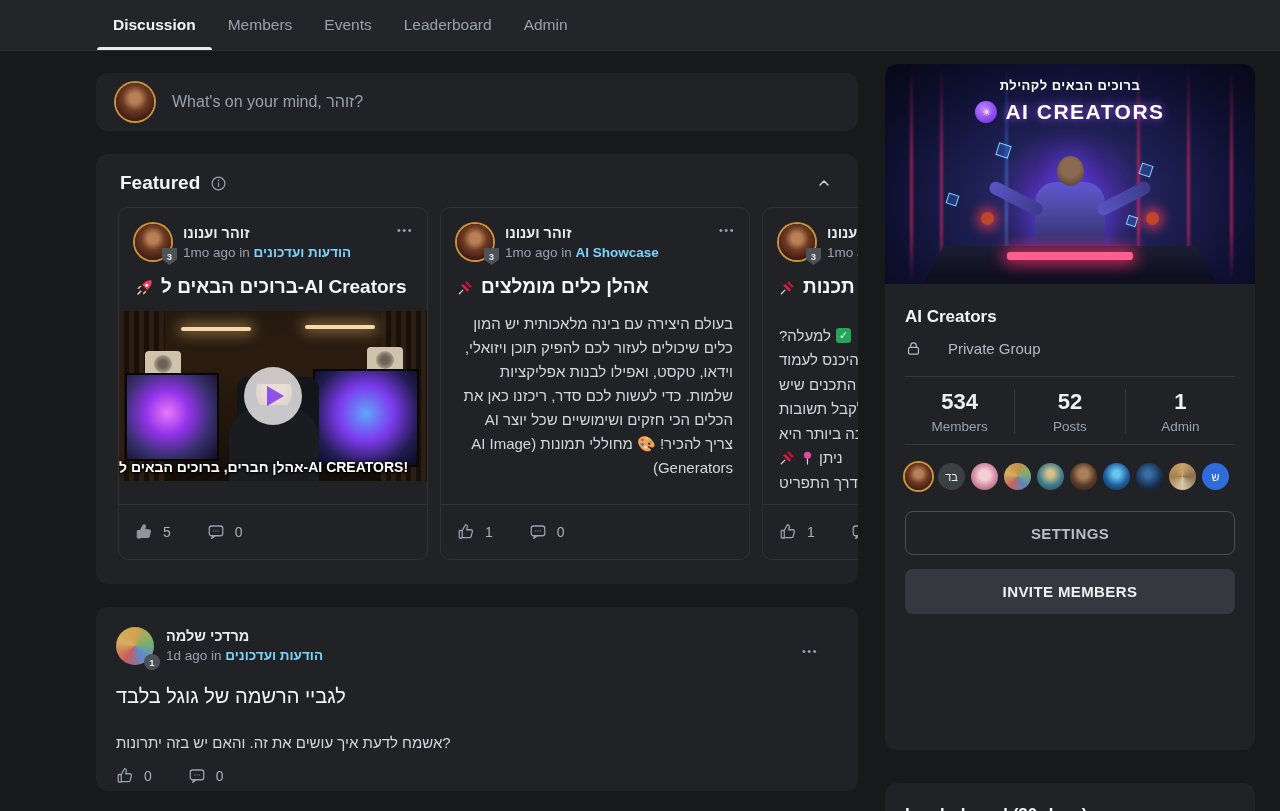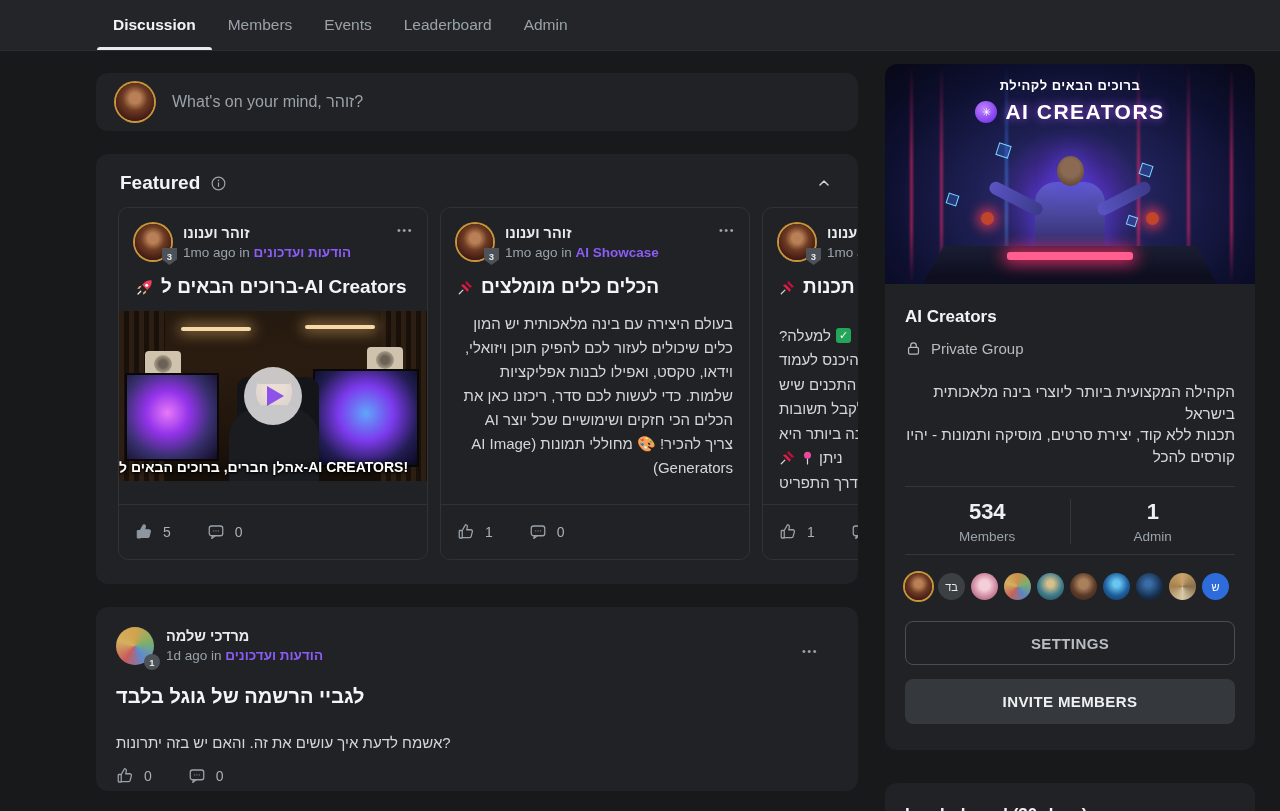--- a/index.html
+++ b/index.html
@@ -32,21 +32,21 @@
   .fhdr{display:flex;align-items:center;padding:18px 24px 0;}
   .fhdr h2{font-size:19px;font-weight:700;color:#f2f4f6;}
   .info-ic{margin-left:10px;color:#9aa2aa;display:inline-flex;}
   .collapse-btn{margin-left:auto;background:none;border:none;color:#cfd3d8;cursor:pointer;display:inline-flex;padding:2px;}
   .cards-row{display:flex;gap:12px;margin:13px 0 0 22px;height:353px;overflow:hidden;}
   .fcard{width:310px;flex:none;border:1px solid #2f3236;border-radius:10px;position:relative;background:#202225;overflow:hidden;}
   .fhead{display:flex;padding:16px 16px 0;position:relative;}
   .who{margin-left:12px;padding-top:1px;min-width:0;}
   .aname{font-size:14.5px;font-weight:700;color:#e9ebee;white-space:nowrap;}
   .ameta{font-size:13.5px;color:#9aa2aa;margin-top:4px;white-space:nowrap;}
-  .ameta b{color:#8b5cf6;font-weight:700;}
+  .ameta b{color:#7dd3fc;font-weight:700;}
   .dots{position:absolute;right:14px;top:16px;color:#9aa2aa;font-size:11px;letter-spacing:1.5px;cursor:pointer;}
   .ptitle{display:flex;align-items:center;gap:7px;margin:16px 16px 0;font-size:19px;font-weight:700;color:#f2f4f6;min-width:0;}
   .ptitle .ttext{white-space:nowrap;overflow:hidden;text-overflow:ellipsis;}
   .fcard1 .ttext{max-width:246px;}
   .ticon{display:inline-flex;flex:none;}
   .chk{display:inline-flex;width:15px;height:15px;background:#23a55a;border-radius:3px;color:#fff;font-size:11px;align-items:center;justify-content:center;flex:none;}
   .fbody{margin:14px 16px 0;direction:rtl;text-align:right;font-size:15px;line-height:24px;color:#d3d7db;}
   .c3body{margin:25px 16px 0;}
   .c3line{display:flex;direction:rtl;justify-content:flex-end;align-items:center;gap:5px;height:24.5px;font-size:15px;color:#d3d7db;white-space:nowrap;}
   .factions{position:absolute;left:0;right:0;bottom:0;height:55px;border-top:1px solid #2f3236;display:flex;align-items:center;padding:0 16px;gap:36px;}
@@ -66,21 +66,21 @@
   .chair{position:absolute;left:118px;top:66px;width:82px;height:104px;background:#141519;border-radius:12px;}
   .phead{position:absolute;left:137px;top:60px;width:36px;height:40px;border-radius:50% 50% 46% 46%;background:radial-gradient(circle at 50% 42%,#b07c50 35%,#7a4a28 80%);}
   .phead::before{content:"";position:absolute;left:2px;top:-3px;width:32px;height:16px;border-radius:50% 50% 0 0;background:#241609;}
   .pbody{position:absolute;left:110px;top:94px;width:90px;height:76px;background:#1b1c20;border-radius:42% 42% 0 0;}
   .play{position:absolute;left:125px;top:56px;width:58px;height:58px;border-radius:50%;background:rgba(248,248,250,.78);display:flex;align-items:center;justify-content:center;}
   .play::after{content:"";border-left:17px solid #7c3aed;border-top:10px solid transparent;border-bottom:10px solid transparent;margin-left:5px;opacity:.85;}
   .vcap{position:absolute;left:0;right:0;bottom:6px;text-align:left;font-size:14px;font-weight:700;color:#fff;text-shadow:0 1px 2px #000,0 0 4px #000;}
   
   .post{top:607px;left:96px;width:762px;height:184px;padding:20px;}
   .post .who{margin-left:12px;}
-  .post .ptitle2{margin-top:20px;font-size:20px;font-weight:700;color:#f2f4f6;}
+  .post .ptitle2{margin-top:20px;font-size:20px;font-weight:400;color:#f2f4f6;}
   .post .pbody2{margin-top:26px;font-size:15px;color:#d3d7db;}
   .post .pactions{margin-top:16px;display:flex;align-items:center;gap:36px;}
   .post .dots{right:20px;top:18px;}
   .phr{position:relative;display:flex;}
   
   .side-card{top:64px;left:885px;width:370px;height:686px;overflow:hidden;}
   .banner{position:relative;height:220px;background:radial-gradient(ellipse at 50% 62%,#3b3486 0%,#1d1f52 38%,#0d0f2e 72%,#070816 100%);overflow:hidden;}
   .streak{position:absolute;top:0;bottom:0;width:3px;opacity:.55;filter:blur(1px);background:linear-gradient(180deg,transparent 0%,#ff2d6d 45%,#ff2d6d 75%,transparent 100%);}
   .streak.blue{background:linear-gradient(180deg,transparent 0%,#3b82f6 40%,#60a5fa 70%,transparent 100%);opacity:.45;}
   .cube{position:absolute;border:1px solid #7dd3fc;background:rgba(59,130,246,.28);transform:rotate(18deg);}
@@ -93,21 +93,21 @@
   .hand{position:absolute;width:13px;height:13px;border-radius:50%;background:#c0452a;box-shadow:0 0 12px 4px rgba(255,60,80,.7);}
   .handL{left:96px;top:148px;} .handR{left:261px;top:148px;}
   .desk{position:absolute;left:38px;top:182px;width:294px;height:38px;background:linear-gradient(180deg,#1b1e33 0%,#0d0f1f 80%);clip-path:polygon(7% 0,93% 0,100% 100%,0 100%);}
   .kbd{position:absolute;left:122px;top:188px;width:126px;height:8px;border-radius:3px;background:#ff5f8f;box-shadow:0 0 16px 4px rgba(255,45,109,.8);}
   .bline1{position:absolute;top:14px;left:0;right:0;text-align:center;font-size:13px;font-weight:700;color:#fff;letter-spacing:.5px;}
   .bline2{position:absolute;top:36px;left:0;right:0;display:flex;align-items:center;justify-content:center;gap:8px;}
   .brain{width:22px;height:22px;border-radius:50%;background:radial-gradient(circle at 40% 35%,#c084fc 0%,#7c3aed 75%);display:flex;align-items:center;justify-content:center;color:#fff;font-size:11px;}
   .brand{font-size:21px;font-weight:800;color:#fff;letter-spacing:1.5px;text-shadow:0 0 10px rgba(168,85,247,.9);}
   .side-body{padding:0 20px;}
   .gname{margin-top:23px;font-size:17px;font-weight:700;color:#f1f3f5;}
-  .priv{margin-top:13px;display:flex;align-items:center;gap:9px;color:#9aa2aa;}
+  .priv{margin-top:13px;display:flex;align-items:center;gap:26px;color:#9aa2aa;}
   .priv span{font-size:15px;color:#b6bbc2;}
   .gdesc{margin-top:24px;direction:rtl;text-align:right;font-size:15.3px;line-height:21.5px;color:#d4d8dc;}
   .sdiv{border-top:1px solid #33363b;margin-top:19px;}
   .stats{display:flex;padding:12px 0 10px;}
   .stat{flex:1;text-align:center;}
   .stat+.stat{border-left:1px solid #34373c;}
   .sv{font-size:22px;font-weight:700;color:#eef1f3;}
   .sl{margin-top:4px;font-size:13.5px;color:#9aa2aa;}
   .avrow{display:flex;gap:6px;margin-top:18px;}
   .sbtn{display:block;width:100%;border-radius:8px;font-family:inherit;font-size:15px;font-weight:700;letter-spacing:.4px;cursor:pointer;}
@@ -228,21 +228,21 @@
         <span class="dots">•••</span>
       </div>
       <h3 class="ptitle">
           <span class="ticon">
             <svg width="17" height="17" viewBox="0 0 24 24">
               <path fill="#be123c" d="M13 2.5l8.5 8.5-3.6 1.2-6.1-6.1z"></path>
               <path fill="#e11d48" d="M9.3 7.3l7.4 7.4-1.6 3.8L5.5 8.9z"></path>
               <path stroke="#cfd5da" stroke-width="1.8" stroke-linecap="round" d="M8.3 15.7 3.2 20.8"></path>
             </svg>
           </span>
-          <span class="ttext">הכלים כלים מומלצים</span>
+          <span class="ttext">אהלן כלים מומלצים</span>
         </h3>
       <div class="fbody">בעולם היצירה עם בינה מלאכותית יש המון כלים שיכולים לעזור לכם להפיק תוכן ויזואלי, וידאו, טקסט, ואפילו לבנות אפליקציות שלמות. כדי לעשות לכם סדר, ריכזנו כאן את הכלים הכי חזקים ושימושיים שכל יוצר AI צריך להכיר! 🎨 מחוללי תמונות (AI Image Generators)</div>
       <div class="factions">
         <button class="act">
           <span>
             <svg width="18" height="18" viewBox="0 0 24 24" fill="none" stroke="currentColor" stroke-width="1.7" stroke-linejoin="round">
                 <path d="M7 10v10H4a1 1 0 0 1-1-1v-8a1 1 0 0 1 1-1h3zm0 0l3.8-6.9c.3-.6 1-.9 1.6-.7 1 .3 1.6 1.3 1.4 2.3L13 9h5.6c1.3 0 2.2 1.2 1.9 2.4l-1.6 6.5c-.2.9-1 1.5-1.9 1.5H7"></path>
               </svg>
           </span>
           <span class="cnt">1</span>
@@ -413,29 +413,29 @@
     <div class="gname">AI Creators</div>
     <div class="priv">
       <span>
         <svg width="17" height="17" viewBox="0 0 24 24" fill="none" stroke="currentColor" stroke-width="1.7">
             <rect x="5" y="10.5" width="14" height="9.5" rx="2"></rect>
             <path d="M8 10.5V8a4 4 0 0 1 8 0v2.5"></path>
           </svg>
       </span>
       <span>Private Group</span>
     </div>
-    <div class="gdesc">
-      <p>הקהילה המקצועית ביותר ליוצרי בינה מלאכותית בישראל</p>
-      <p>תכנות ללא קוד, יצירת סרטים, מוסיקה ותמונות - יהיו קורסים להכל</p>
-    </div>
     <div class="sdiv"></div>
     <div class="stats" id="stats">
         <div class="stat">
           <div class="sv">534</div>
           <div class="sl">Members</div>
+        </div>
+        <div class="stat">
+          <div class="sv">52</div>
+          <div class="sl">Posts</div>
         </div>
         <div class="stat">
           <div class="sv">1</div>
           <div class="sl">Admin</div>
         </div>
       </div>
     <div class="sdiv" style="margin-top:0"></div>
     <div class="avrow" id="avrow">
         <span class="avatar av27" style="background: radial-gradient(circle at 50% 40%, rgb(185, 128, 87) 18%, rgb(110, 59, 34) 45%, rgb(69, 28, 22) 75%, rgb(42, 15, 12) 100%); box-shadow: rgb(201, 149, 58) 0px 0px 0px 2px;"></span>
         <span class="avatar av27" style="background: rgb(60, 64, 67); color: rgb(232, 234, 237);">בד</span>

